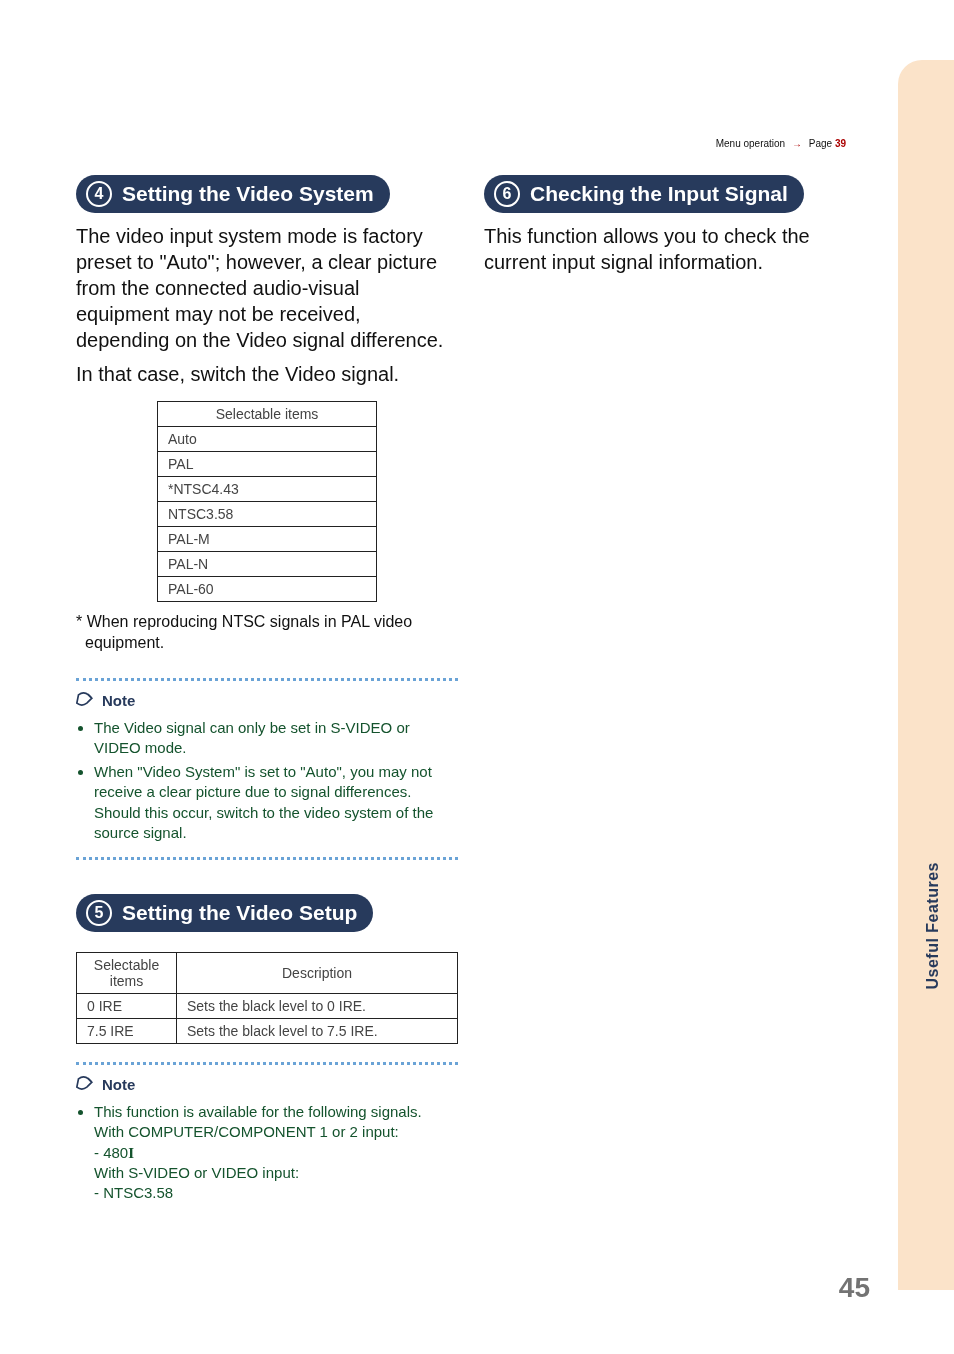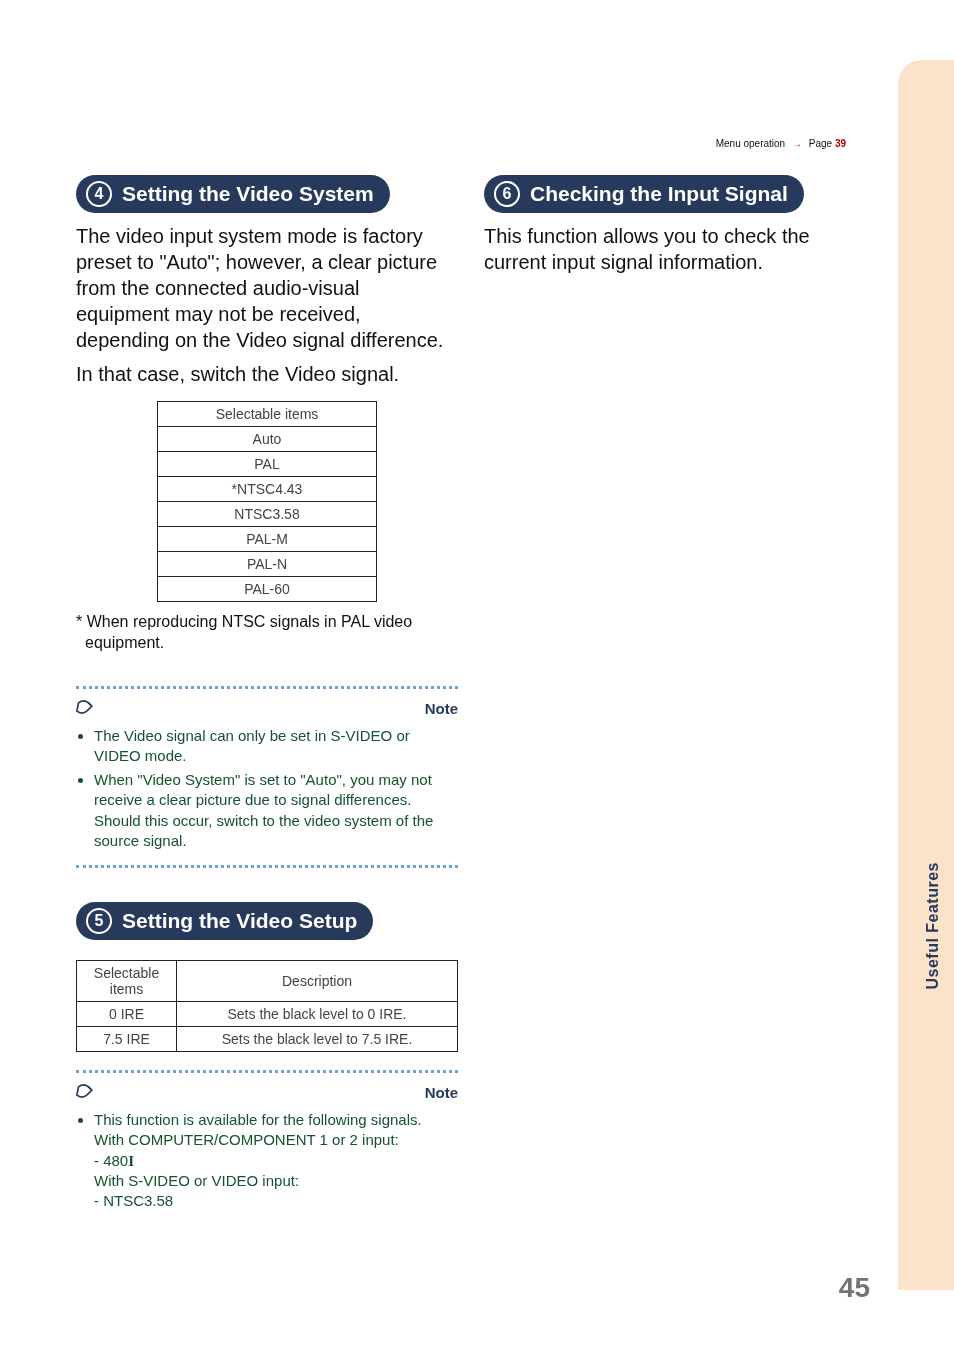--- a/index.html
+++ b/index.html
@@ -10,32 +10,32 @@
   .menuop .pg { color: #a00; font-weight: bold; }
 
   .columns { position: absolute; top: 175px; left: 76px; width: 790px; display: flex; gap: 26px; }
   .col { flex: 1 1 0; }
 
   .pill { display: inline-flex; align-items: center; background: #273a5c; color: #fff; border-radius: 20px; padding: 6px 16px 6px 10px; font-size: 21px; font-weight: bold; margin-bottom: 10px; }
   .pill .circ { display: inline-flex; align-items: center; justify-content: center; width: 26px; height: 26px; border: 2px solid #fff; border-radius: 50%; font-size: 16px; margin-right: 10px; }
 
   .body { font-size: 20px; line-height: 1.3; margin-bottom: 8px; }
   .body2 { font-size: 20px; line-height: 1.3; margin-bottom: 14px; }
-  .footnote { font-size: 16px; line-height: 1.3; margin: 10px 0 32px 0; text-indent: -9px; padding-left: 9px; }
+  .footnote { font-size: 16px; line-height: 1.3; margin: 10px 0 24px 0; text-indent: -9px; padding-left: 9px; }
 
   .tbl { border-collapse: collapse; margin: 6px auto; }
-  .tbl th, .tbl td { border: 1px solid #222; padding: 4px 10px; font-size: 14px; text-align: center; color: #444; font-weight: normal; }
+  .tbl th, .tbl td { border: 1px solid #222; padding: 4px 10px; font-size: 14px; text-align: left; color: #444; font-weight: normal; }
   .tbl th { text-align: center; }
   .tbl1 { width: 220px; }
   .tbl2 { width: 100%; margin: 10px 0; }
   .tbl2 .colh { width: 100px; text-align: center; }
   .tbl2 th { text-align: center; }
 
   .note-box { border-top: 3px dotted #6aa3d6; padding-top: 8px; margin-top: 18px; }
-  .note-hdr { display: flex; align-items: center; gap: 6px; font-weight: bold; color: #273a5c; font-size: 15px; margin-bottom: 6px; justify-content: space-between; }
+  .note-hdr { display: flex; align-items: center; gap: 6px; font-weight: bold; color: #273a5c; font-size: 15px; margin-bottom: 6px; }
   .note-hdr svg { width: 20px; height: 20px; }
   .note-box ul { list-style: disc; padding-left: 18px; font-size: 15px; color: #14532d; line-height: 1.35; }
   .note-box li { margin-bottom: 4px; }
   .note-sub { display: block; padding-left: 0; }
   .note-border { border-bottom: 3px dotted #6aa3d6; padding-bottom: 10px; }
 
   .sec5 { margin-top: 34px; }
 
   .side-tab { position: absolute; right: 0; top: 60px; width: 56px; height: 1230px; background: #fbe3c9; border-top-left-radius: 24px; }
   .side-label { position: absolute; right: 12px; bottom: 300px; color: #273a5c; font-weight: bold; font-size: 16px; writing-mode: vertical-rl; transform: rotate(180deg); letter-spacing: 0.5px; }

